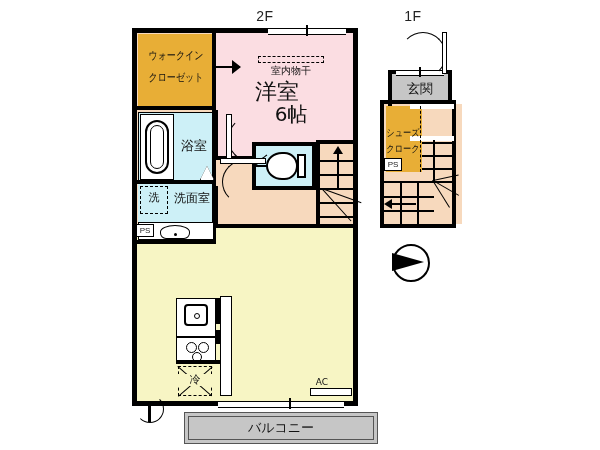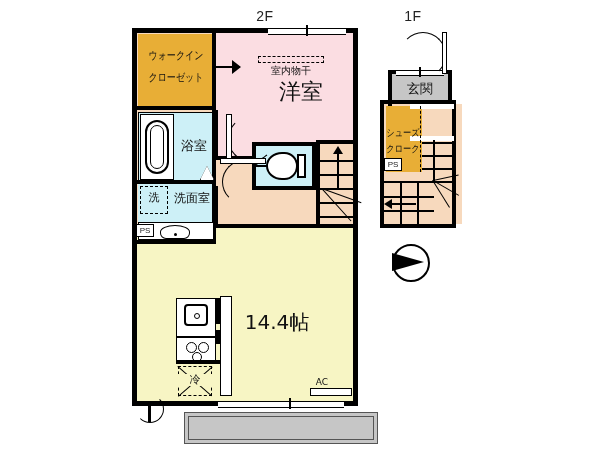--- a/index.html
+++ b/index.html
@@ -206,27 +206,27 @@
     <div class="ab" style="left:200px;top:166px;width:14px;height:14px;
          border-left:1px solid #000;border-right:1px solid #000;
          clip-path:polygon(50% 0,100% 100%,0 100%);"></div>
 
     <div class="ab" style="left:258px;top:56px;width:66px;height:7px;border:1.2px dashed #000;"></div>
     <div class="rlbl t10" style="left:258px;top:66px;width:66px;">室内物干</div>
 
     <div class="rlbl t11 tcond" style="left:138px;top:50px;width:76px;">ウォークイン</div>
     <div class="rlbl t11 tcond" style="left:138px;top:72px;width:76px;">クローゼット</div>
 
-    <div class="rlbl t22" style="left:260px;top:80px;width:82px;">洋室</div>
+    <div class="rlbl t22" style="left:236px;top:80px;width:82px;">洋室</div>
+    <div class="rlbl t20" style="left:250px;top:104px;width:82px;">6帖</div>
 
     <div class="rlbl t13" style="left:174px;top:139px;width:40px;">浴室</div>
 
     <div class="rlbl t12" style="left:168px;top:192px;width:48px;">洗面室</div>
 
-    <div class="rlbl t20" style="left:222px;top:312px;width:110px;">14.4帖</div>
 
     <div class="box" style="left:176px;top:298px;width:40px;height:64px;"></div>
     <div class="ksink" style="left:184px;top:304px;width:24px;height:22px;"></div>
     <div class="wall" style="left:176px;top:336px;width:40px;height:1.5px;"></div>
     <div class="burner" style="left:186px;top:342px;width:9px;height:9px;"></div>
     <div class="burner" style="left:198px;top:342px;width:9px;height:9px;"></div>
     <div class="burner" style="left:192px;top:352px;width:8px;height:8px;"></div>
 
     <div class="wall" style="left:216px;top:298px;width:4px;height:26px;"></div>
     <div class="wall" style="left:216px;top:330px;width:4px;height:14px;"></div>
@@ -245,20 +245,21 @@
     <div class="acbox" style="left:310px;top:388px;width:42px;height:8px;"></div>
 
     <div class="ab" style="left:148px;top:404px;width:16px;height:18px;">
       <div class="ab" style="left:0;top:0;width:3px;height:18px;background:#000;"></div>
       <div class="arc" style="left:-12px;top:-9px;width:26px;height:26px;
            border-color:#000;border-top-color:transparent;border-left-color:transparent;"></div>
     </div>
 
     <div class="balc" style="left:184px;top:412px;width:194px;height:32px;"></div>
     <div class="balcin" style="left:188px;top:416px;width:186px;height:24px;"></div>
+    <div class="rlbl t13" style="left:190px;top:421px;width:182px;">バルコニー</div>
   </div>
 
   <div class="ab" style="left:370px;top:0;width:230px;height:450px;">
 
     <div class="fill f-cream" style="left:14px;top:104px;width:78px;height:120px;"></div>
 
     <div class="fill f-gray" style="left:22px;top:74px;width:56px;height:30px;"></div>
 
     <div class="fill f-orange" style="left:16px;top:106px;width:36px;height:66px;"></div>
 

